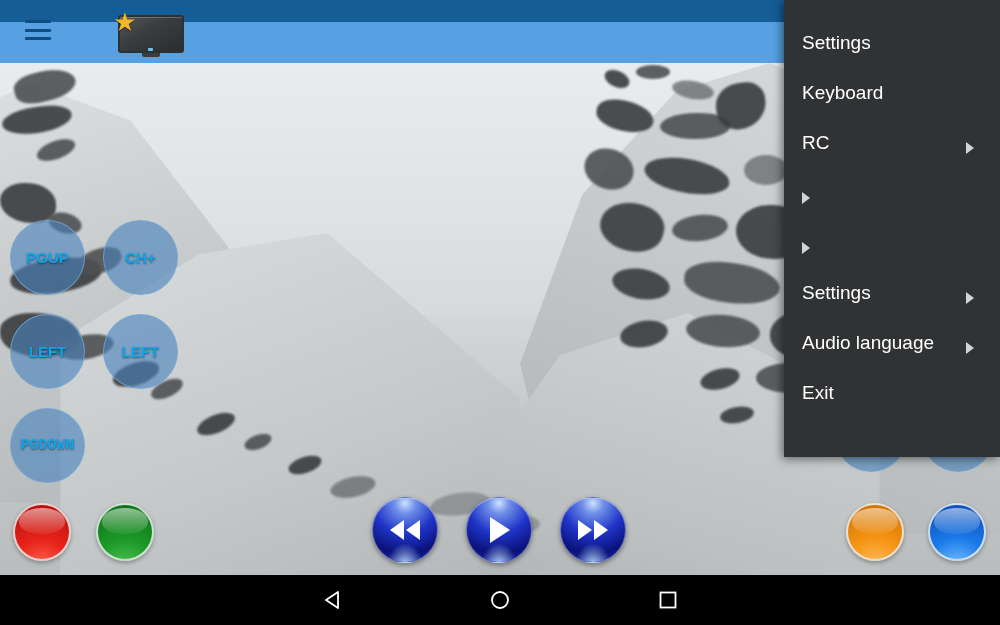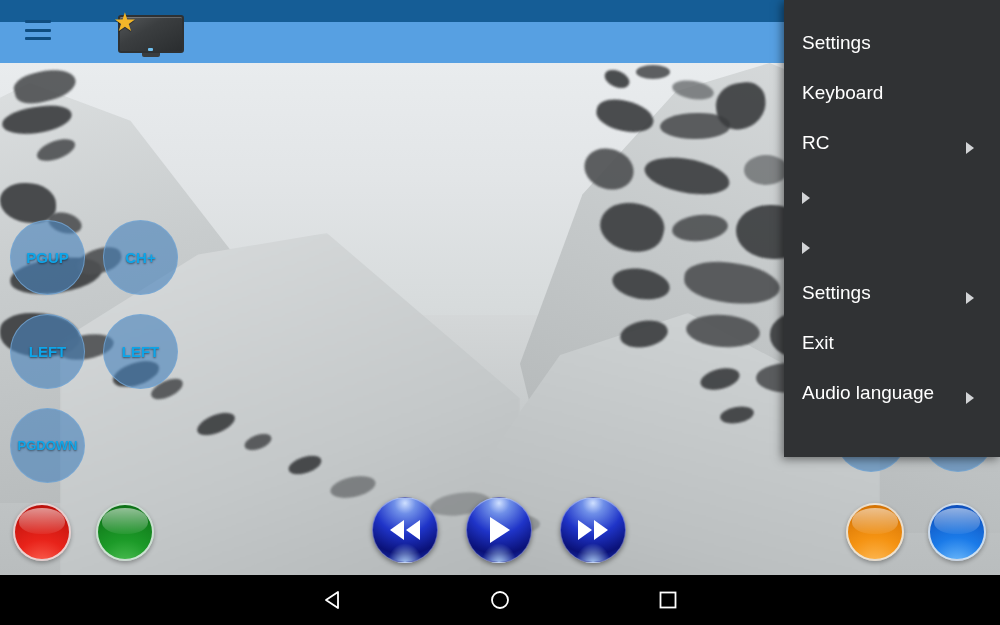--- a/index.html
+++ b/index.html
@@ -121,21 +121,21 @@
     border-radius: 50%;
     background: rgba(72,131,188,0.62);
     border: 1px solid rgba(120,170,215,0.75);
     color: #0ea5e9;
     font-size: 15px; font-weight: bold;
     display: flex; align-items: center; justify-content: center;
     text-shadow: 0 1px 2px rgba(0,0,0,.5);
     cursor: pointer;
     z-index: 4;
   }
-  .rc-btn.small-label { font-size: 13px; }
+  .rc-btn.small-label { font-size: 15px; font-family: Liberation Mono, monospace; }
 
   
   .glossy {
     position: absolute; border-radius: 50%;
     border: 2px solid rgba(235,238,240,0.85);
     cursor: pointer; overflow: hidden; z-index: 4;
     box-shadow: 0 2px 4px rgba(0,0,0,.3);
   }
   .glossy::after {
     content: ""; position: absolute; left: 8%; top: 5%;
@@ -341,25 +341,25 @@
       <span class="submenu-arrow"></span>
     </div>
     <div class="menu-item">
       <span class="submenu-arrow"></span>
     </div>
     <div class="menu-item">
       <span class="menu-label">Settings</span>
       <span class="submenu-arrow"></span>
     </div>
     <div class="menu-item">
+      <span class="menu-label">Audio language</span>
+      <span class="submenu-arrow"></span>
+    </div>
+    <div class="menu-item">
       <span class="menu-label">Exit</span>
-    </div>
-    <div class="menu-item">
-      <span class="menu-label">Audio language</span>
-      <span class="submenu-arrow"></span>
     </div>
   </div>
 
   <div id="nav-bar">
     <div class="nav-btn" id="nav-back">
       <svg width="22" height="22" viewBox="0 0 22 22">
         <polygon points="16,3 16,19 4,11" fill="none" stroke="#ffffff" stroke-width="1.8" stroke-linejoin="round"></polygon>
       </svg>
     </div>
     <div class="nav-btn" id="nav-home">

